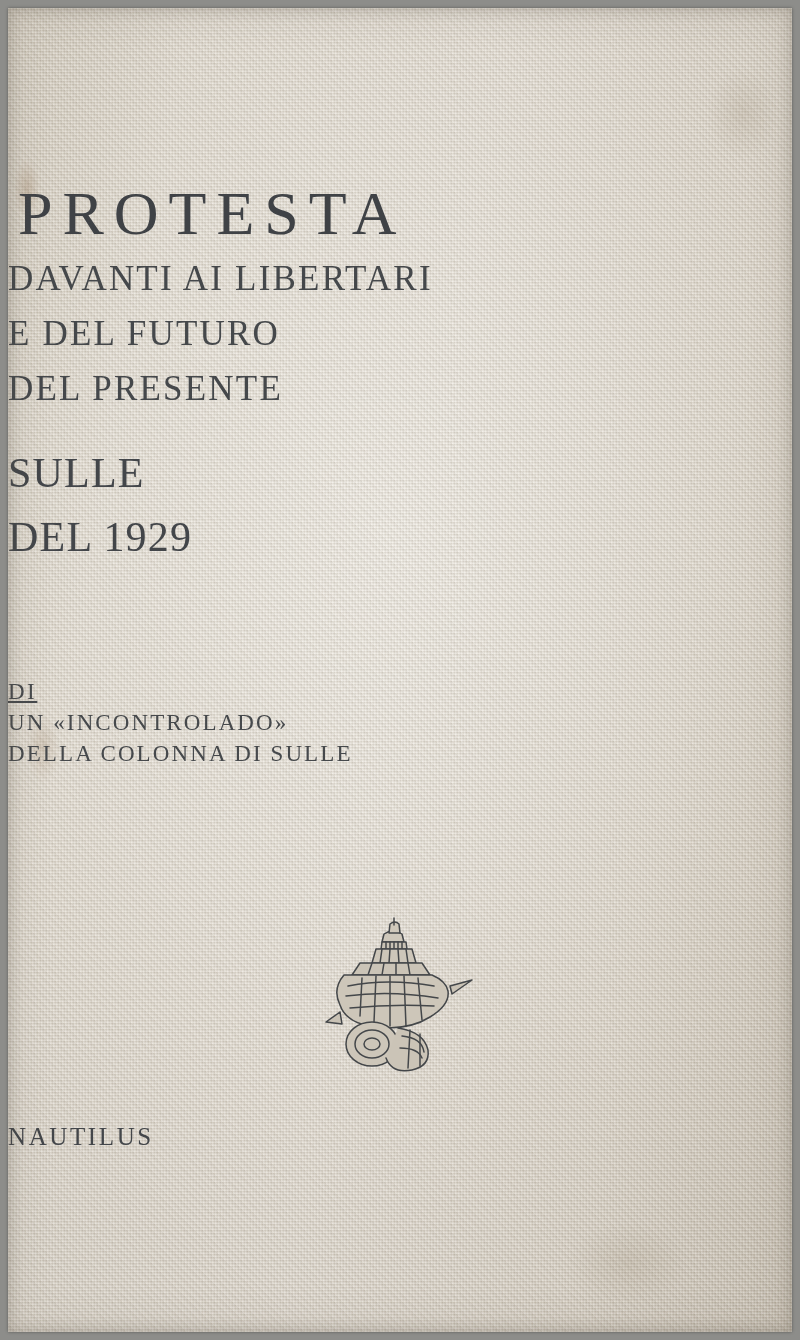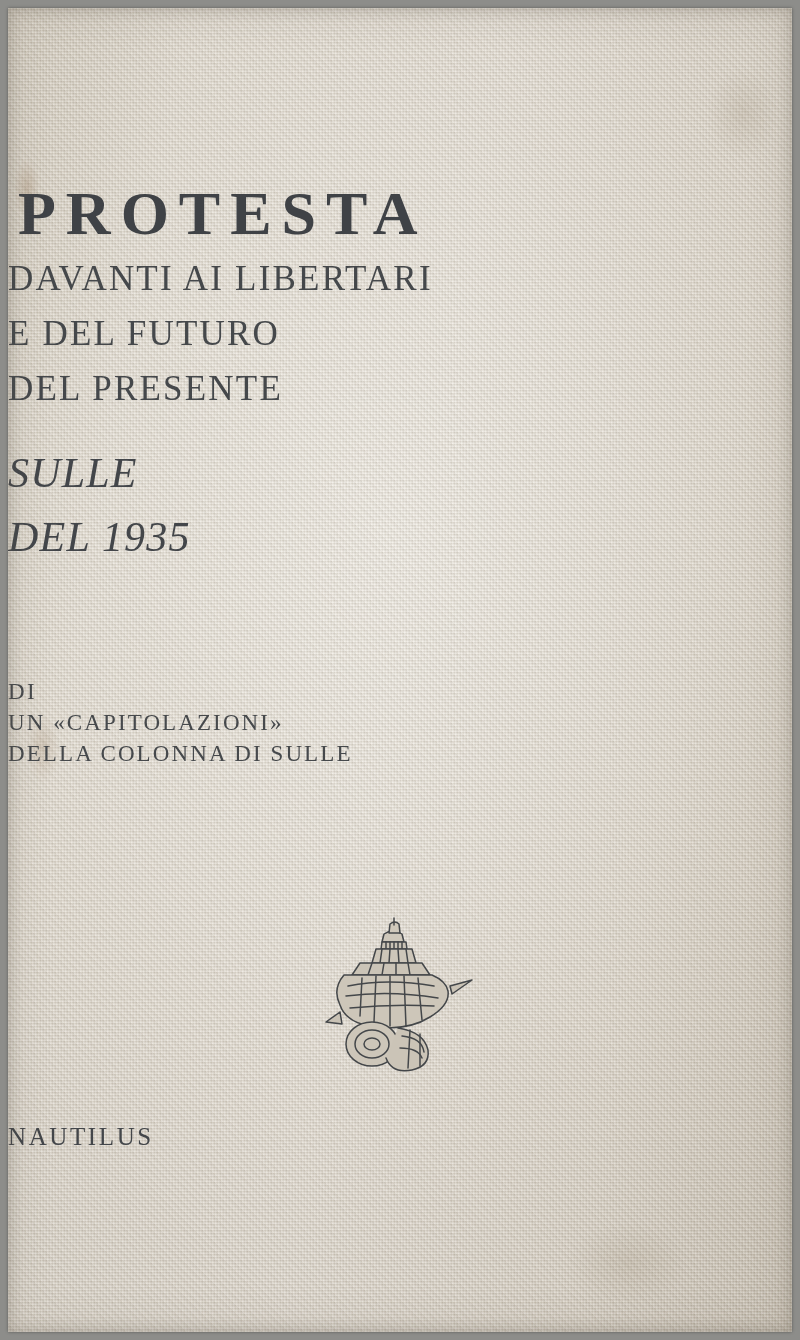--- a/index.html
+++ b/index.html
@@ -66,21 +66,21 @@
     border-radius: 50%;
     pointer-events: none;
   }
 
   .main-title {
     position: absolute;
     top: 128px;
     width: 784px;
     font-size: 62px;
     letter-spacing: 10px;
-    font-weight: bold;
+    font-weight: normal;
     color: #3f4246;
     text-indent: 10px;
   }
 
   .subtitle-block {
     position: absolute;
     top: 243px;
     width: 784px;
     font-size: 35px;
     line-height: 55px;
@@ -89,33 +89,32 @@
   }
 
   .topic-block {
     position: absolute;
     top: 433px;
     width: 632px;
     font-size: 42px;
     line-height: 64px;
     letter-spacing: 1.2px;
     color: #43464a;
-    font-style: italic;
   }
 
   .author-block {
     position: absolute;
     top: 668px;
     width: 784px;
     font-size: 23px;
     line-height: 31px;
     letter-spacing: 2.1px;
     color: #46494c;
   }
-  .author-block .di { letter-spacing: 2.5px; }
+  .author-block .di { letter-spacing: 2.5px; text-decoration: underline; }
 
   .publisher {
     position: absolute;
     top: 1115px;
     width: 784px;
     font-size: 25px;
     letter-spacing: 2.6px;
     color: #43464a;
   }
 
@@ -149,26 +148,26 @@
   <h1 class="main-title">PROTESTA</h1>
 
   <div class="subtitle-block">
     <div>DAVANTI AI LIBERTARI</div>
     <div>E DEL FUTURO</div>
     <div>DEL PRESENTE</div>
   </div>
 
   <div class="topic-block">
     <div>SULLE</div>
-    <div>DEL 1935</div>
+    <div>DEL 1929</div>
   </div>
 
   <div class="author-block">
     <div class="di">DI</div>
-    <div>UN «CAPITOLAZIONI»</div>
+    <div>UN «INCONTROLADO»</div>
     <div>DELLA COLONNA DI SULLE</div>
   </div>
 
   <div class="logo-wrap">
     <svg width="180" height="190" viewBox="0 0 180 190">
       <g fill="none" stroke="#44474a" stroke-width="1.5" stroke-linejoin="round" stroke-linecap="round">
 
         <path d="M74 18 q9 -6 18 0 l2 8 h-22 z" fill="#cfc8bb"></path>
         <path d="M80 8 q5 -4 9 0 l1 9 h-11 z" fill="#cfc8bb"></path>
         <line x1="84" y1="2" x2="84" y2="9"></line>

